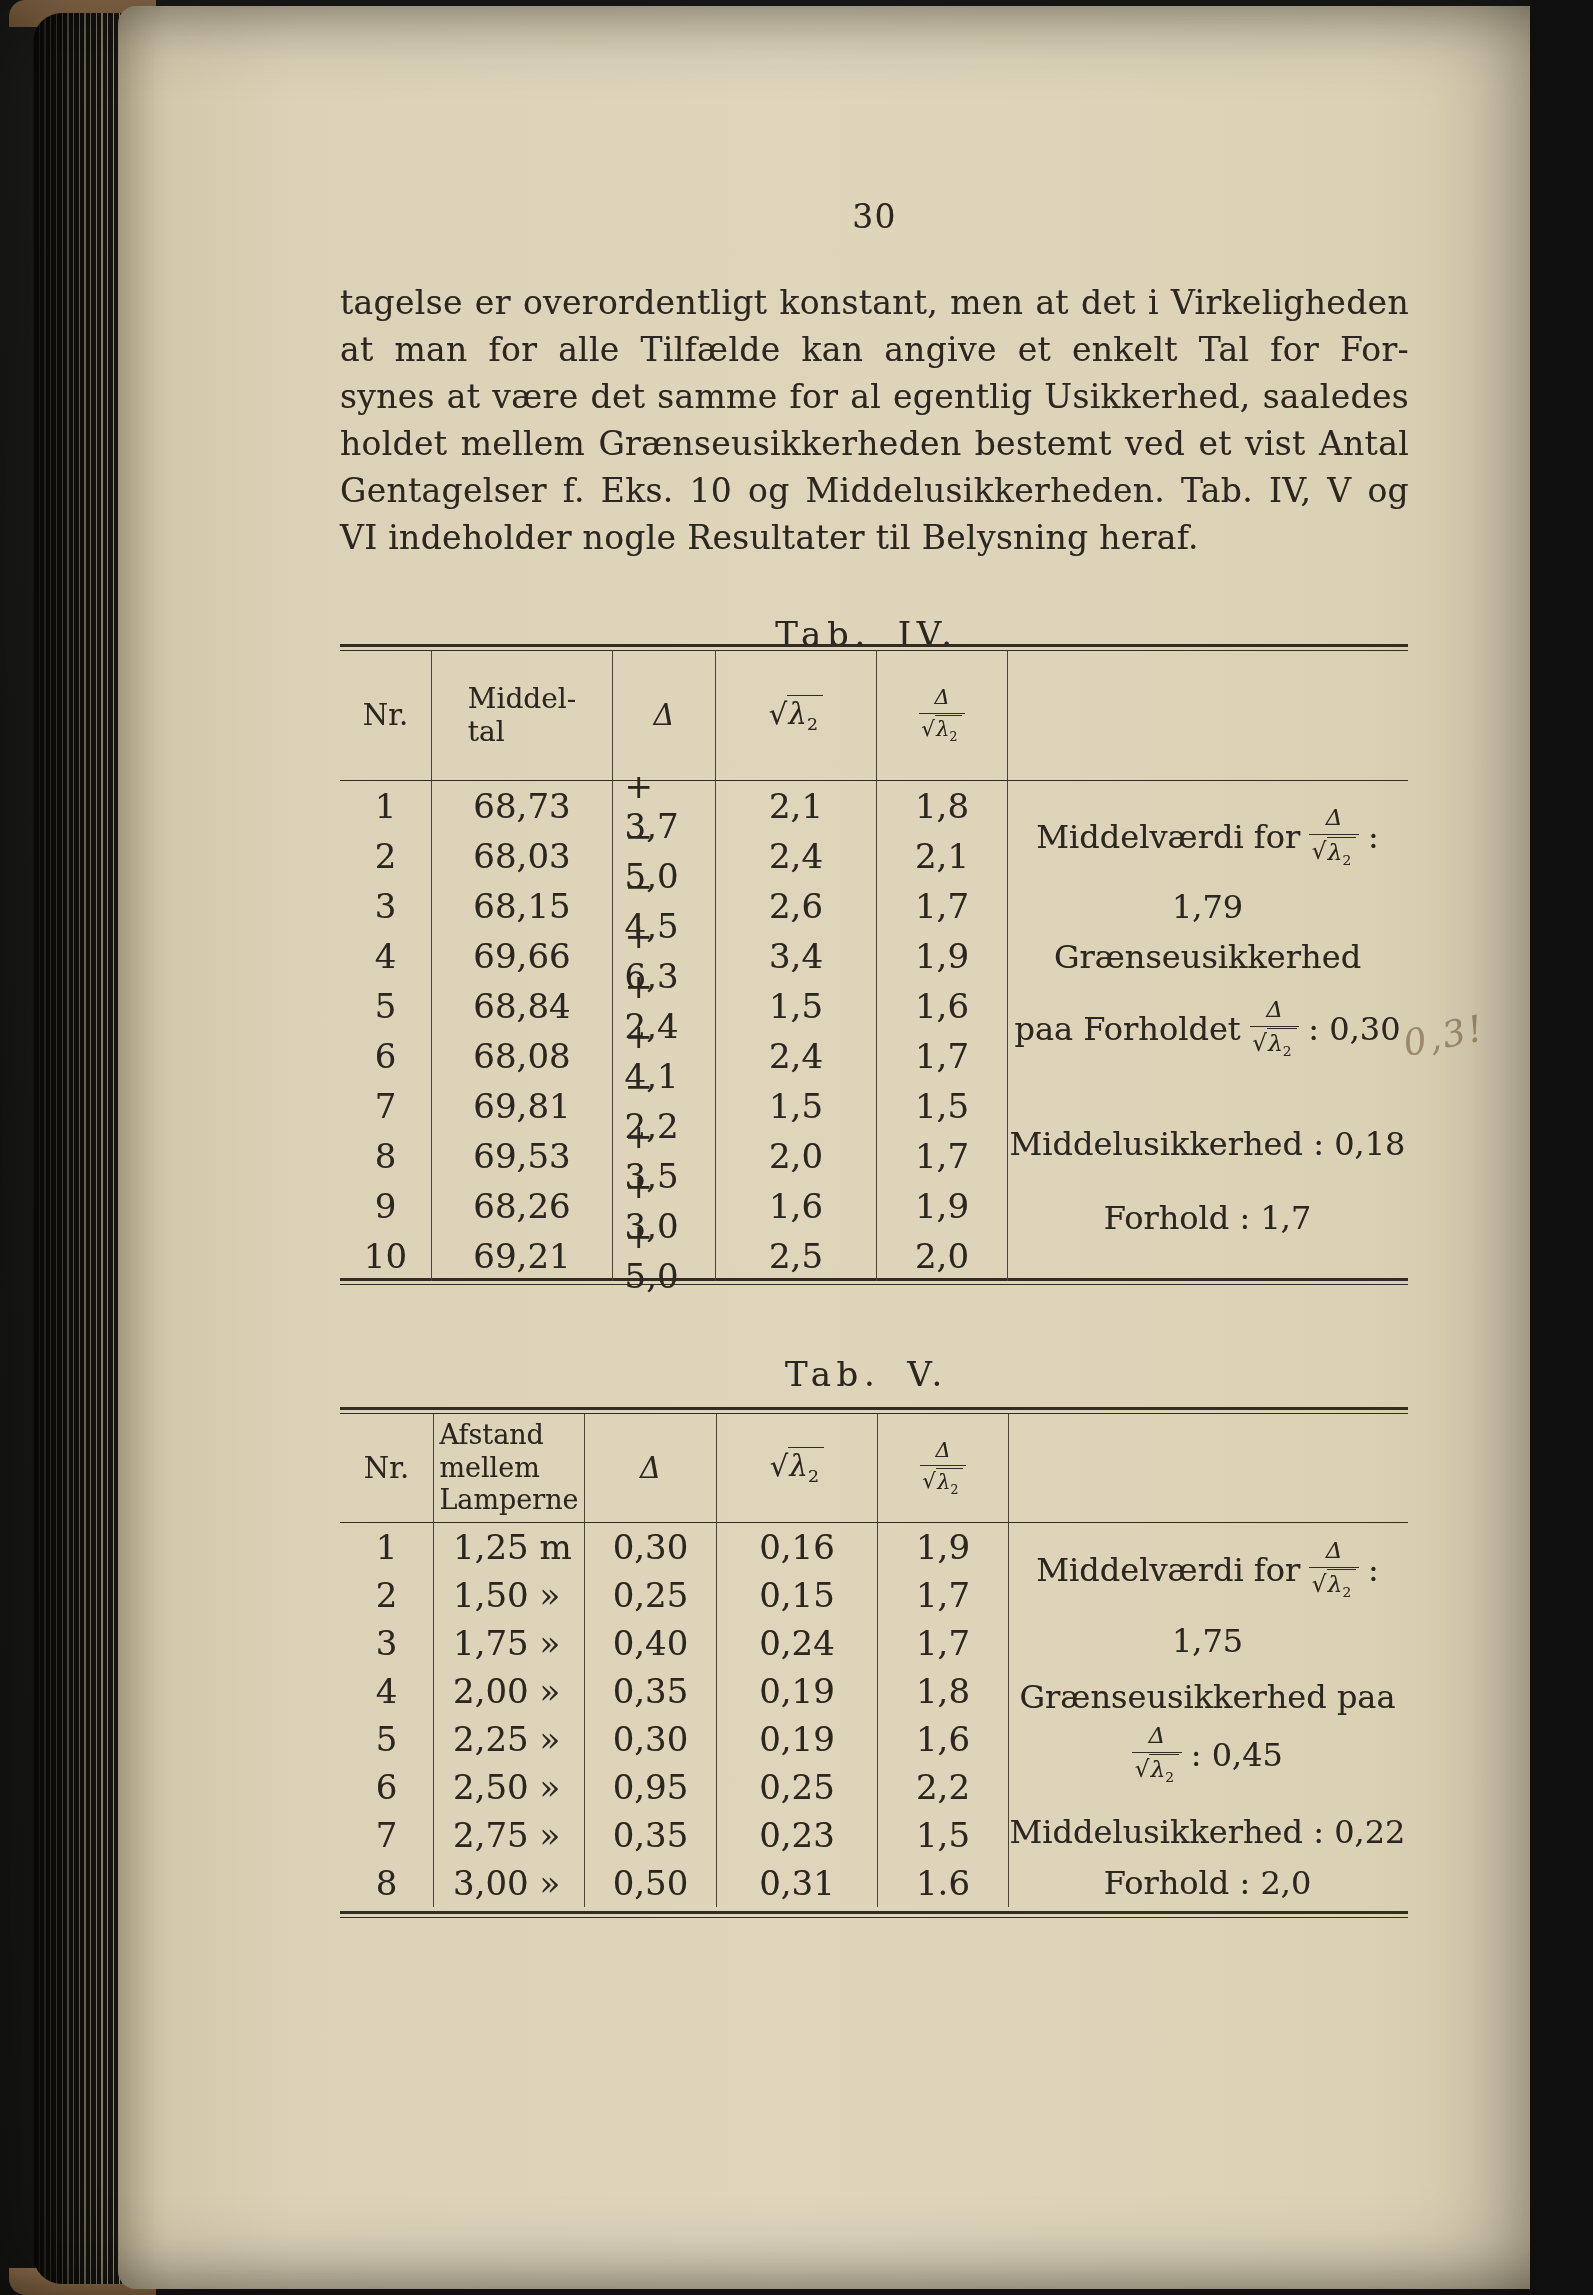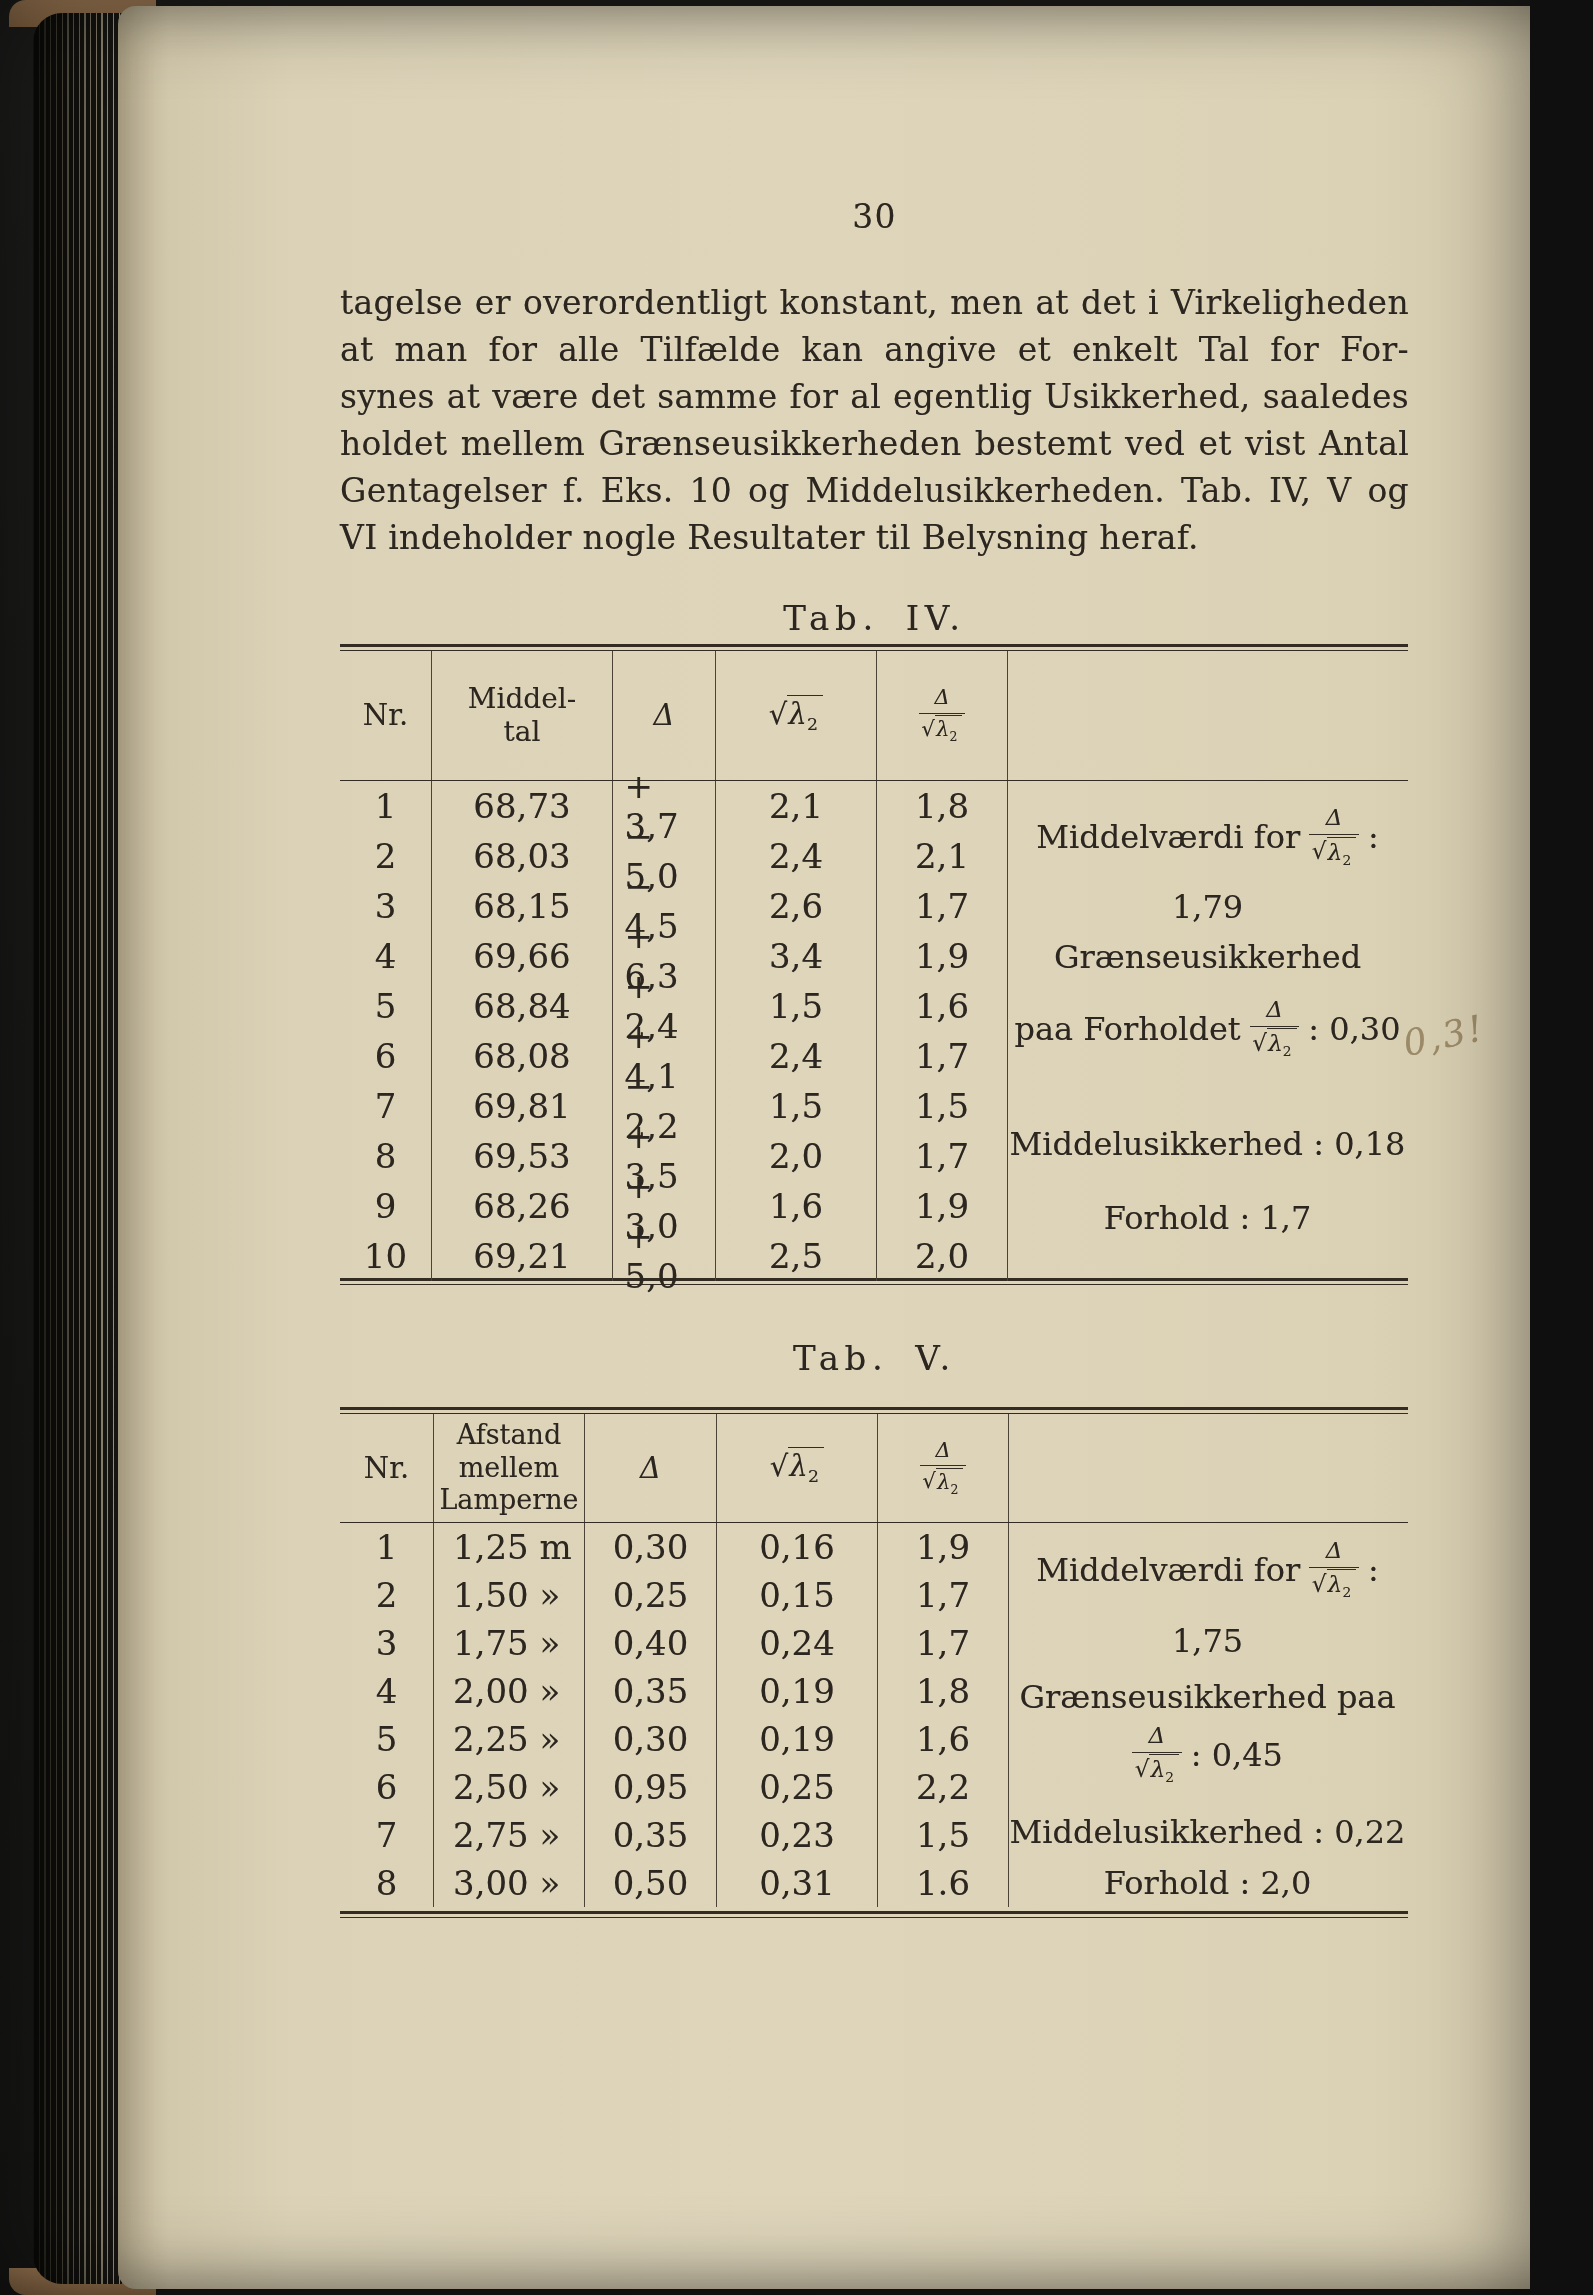--- a/index.html
+++ b/index.html
@@ -21,35 +21,35 @@
         box-shadow:inset 0 16.6px 38px rgba(40,32,18,.14), inset 0 -16.6px 38px rgba(40,32,18,.16);}
   .crease{position:absolute;left:1447px;top:0;width:3.2px;height:100%;background:rgba(90,78,55,.18);filter:blur(1.3px);}
   .notch{position:absolute;right:0;top:1177px;width:10.2px;height:61px;background:#0a0a0a;border-radius:2.6px 0 0 2.6px;}
 
   .pnum{position:absolute;left:222px;top:191px;width:1069px;text-align:center;font-size:33px;letter-spacing:1.3px;}
 
   .para{position:absolute;left:222px;top:273px;width:1069px;font-size:33px;line-height:47px;letter-spacing:0.3px;}
   .para .pline{text-align:justify;text-align-last:justify;white-space:normal;}
   .para .pline:last-child{text-align-last:left;}
 
-  .ttitle{position:absolute;width:1069px;left:222px;text-align:center;font-size:34px;letter-spacing:5.7px;word-spacing:10.2px;}
+  .ttitle{position:absolute;width:1069px;left:214px;text-align:center;font-size:34px;letter-spacing:5.7px;word-spacing:10.2px;margin-top:16px;}
   .ttitle.t4{top:592px;}
   .ttitle.t5{top:1332px;}
 
   .dtable{position:absolute;left:222px;width:1068px;font-size:34px;}
   .dtable.t4{top:638px;}
   .dtable.t5{top:1401px;}
   .rd{height:2.6px;border-top:3.2px solid #332c22;border-bottom:1.3px solid #332c22;}
   .rs{height:0;border-top:1.9px solid #332c22;}
 
   .thead{display:flex;align-items:stretch;}
   .t4 .thead{height:129px;}
   .t5 .thead{height:108px;}
   .hc{display:flex;align-items:center;justify-content:center;font-size:29px;}
-  .hstack{display:flex;flex-direction:column;align-items:center;line-height:1.2;font-size:28px;}
+  .hstack{display:flex;flex-direction:column;line-height:1.2;font-size:28px;}
   .t5 .hstack{font-size:27px;}
 
   .w1,.w2,.w3,.w4,.w5{box-sizing:border-box;}
   .t4 .w1{flex:0 0 92px;} .t4 .w2{flex:0 0 181px;} .t4 .w3{flex:0 0 103px;}
   .t5 .w1{flex:0 0 94px;} .t5 .w2{flex:0 0 151px;} .t5 .w3{flex:0 0 132px;}
   .w4{flex:0 0 161px;} .w5{flex:0 0 131px;} .w6{flex:1 1 auto;}
   .bR{border-right:1.3px solid #4a4336;}
 
   .tbody{position:relative;}
   .t4 .tbody{height:497px;}

